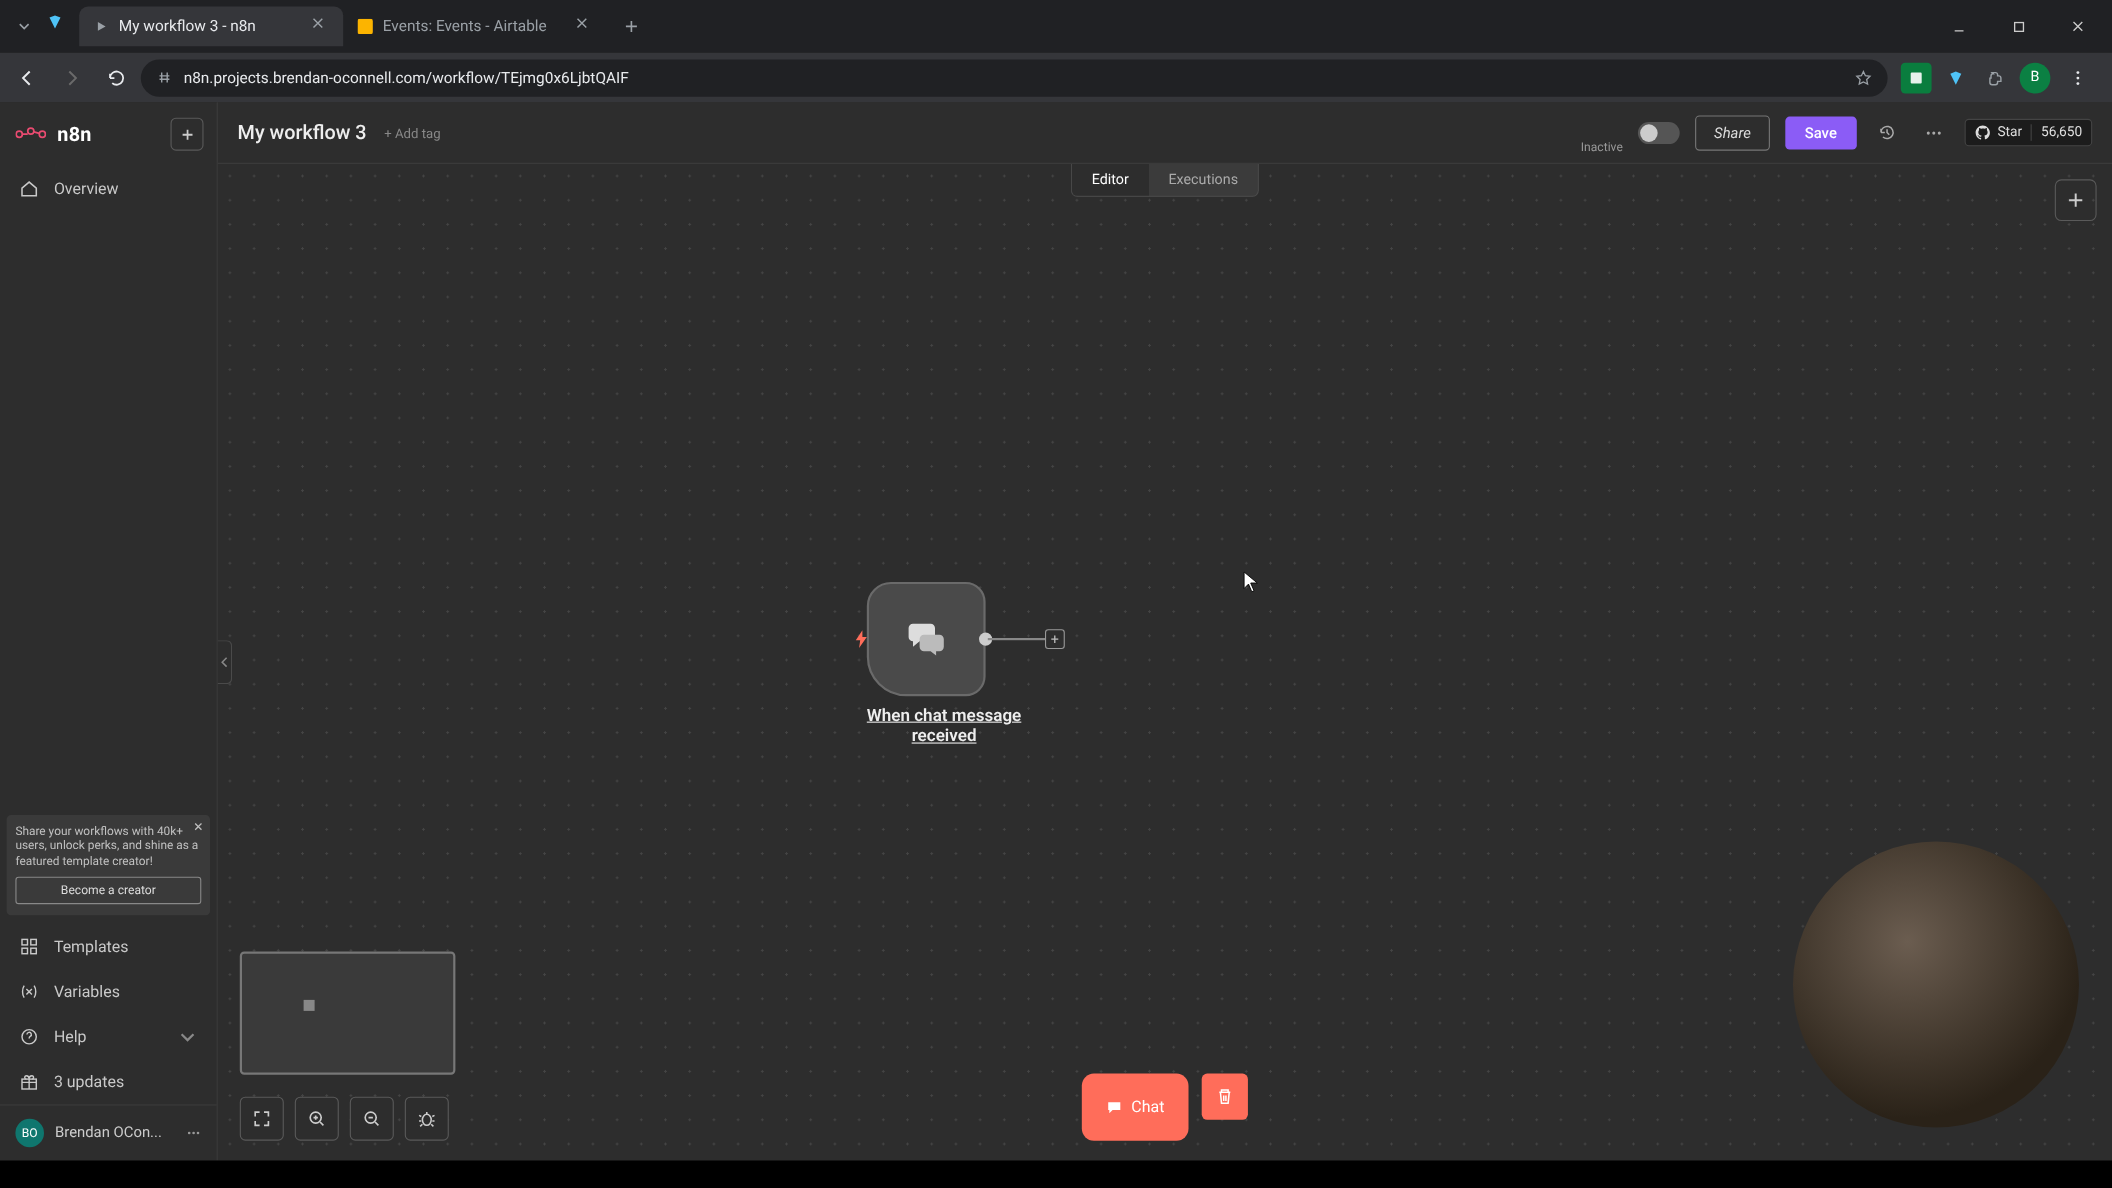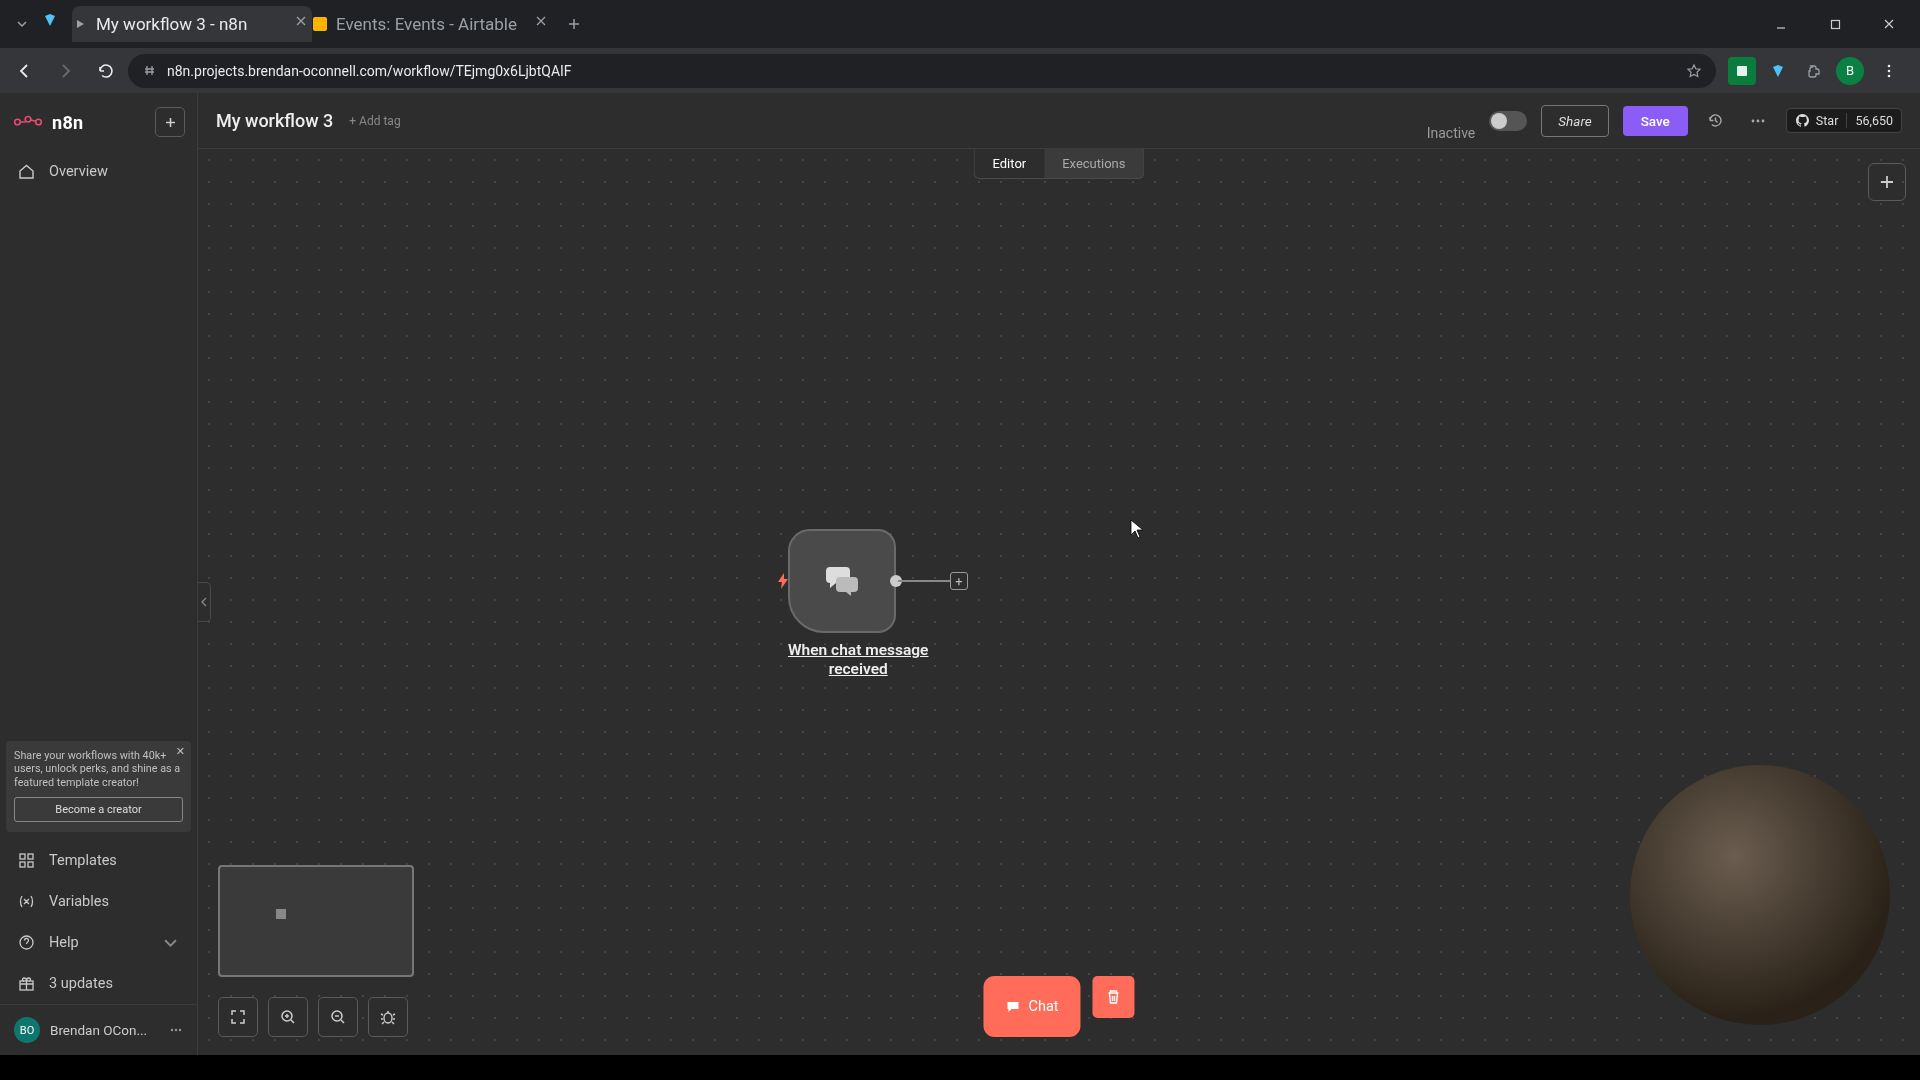--- a/index.html
+++ b/index.html
@@ -3,21 +3,21 @@
 <meta charset="utf-8">
 <style>
 * { margin: 0; padding: 0; box-sizing: border-box; font-family: -apple-system, BlinkMacSystemFont, "Segoe UI", Roboto, sans-serif; }
 body { background: #2d2d2d; color: #ccc; overflow: hidden; width: 1920px; height: 1080px; }
 
 
 .browser-chrome { background: #202124; height: 48px; display: flex; align-items: flex-end; }
 .tab-strip { display: flex; align-items: center; gap: 0; padding-left: 8px; height: 100%; }
 .tab-dropdown { width: 20px; height: 20px; margin: 0 4px; display:flex; align-items:center; justify-content:center; }
 .tab-icon-btn { width: 24px; height: 24px; margin: 0 6px; }
-.browser-tab { display: flex; align-items: center; gap: 8px; padding: 8px 0; background: #35363a; border-radius: 8px 8px 0 0; height: 36px; min-width: 240px; font-size: 17px; color: #e8eaed; }
+.browser-tab { display: flex; align-items: center; gap: 8px; padding: 8px 12px; background: #35363a; border-radius: 8px 8px 0 0; height: 36px; min-width: 240px; font-size: 14px; color: #e8eaed; }
 .browser-tab.inactive { background: transparent; color: #9aa0a6; }
 .browser-tab .favicon { width: 16px; height: 16px; display:flex; align-items:center; justify-content:center; }
 .browser-tab .tab-close { margin-left: auto; width: 16px; height: 16px; }
 .new-tab { width: 28px; height: 28px; display:flex; align-items:center; justify-content:center; margin-left: 8px; }
 .window-controls { margin-left: auto; display: flex; gap: 8px; padding-right: 8px; align-self: flex-start; padding-top: 8px; }
 .window-controls div { width: 46px; height: 32px; display:flex; align-items:center; justify-content:center; color:#ccc; }
 
 .url-bar { background: #35363a; height: 45px; display: flex; align-items: center; padding: 0 8px; gap: 6px; }
 .nav-btn { width: 34px; height: 34px; display:flex; align-items:center; justify-content:center; border-radius: 50%; color:#9aa0a6; }
 .nav-btn.enabled { color:#e8eaed; }
@@ -43,21 +43,21 @@
 .creator-btn { margin-top: 8px; width: 100%; border: 1px solid #888; background: transparent; color: #ddd; font-size: 11px; padding: 5px; border-radius: 3px; }
 
 .side-user { display:flex; align-items:center; gap:10px; padding: 12px 14px; font-size:13.5px; border-top:1px solid #3c3c3c; }
 .side-user .uavatar { width: 26px; height: 26px; border-radius:50%; background:#0f766e; display:flex; align-items:center; justify-content:center; font-size:11px; color:#fff; }
 
 .main { flex: 1; position: relative; display:flex; flex-direction:column; }
 .topbar { height: 56px; display:flex; align-items:center; padding: 0 18px; gap: 16px; border-bottom: 1px solid #3c3c3c; }
 .wf-name { color: #eee; font-size: 18px; font-weight: 500; }
 .add-tag { color: #888; font-size: 12px; }
 .topbar-right { margin-left:auto; display:flex; align-items:center; gap: 14px; }
-.inactive-label { color:#999; font-size:14px;margin-top:25px; }
+.inactive-label { color:#999; font-size:11px;margin-top:25px; }
 .toggle { width: 38px; height: 20px; background: #555; border-radius: 10px; position: relative; }
 .toggle .knob { width:16px; height:16px; background:#ccc; border-radius:50%; position:absolute; top:2px; left:2px; }
 .btn-outline { border:1px solid #777; background:transparent; color:#ddd; padding: 7px 16px; border-radius:4px; font-size:13.5px;font-style:italic; }
 .btn-primary { background:#8b5cf6; color:#fff; border:none; padding: 7px 18px; border-radius:4px; font-size:13.5px; font-weight:500; }
 .icon-btn { width:28px; height:28px; display:flex; align-items:center; justify-content:center; color:#aaa; }
 .star-badge { display:flex; align-items:center; gap:6px; background:#1c1c1c; border:1px solid #444; border-radius:4px; padding: 4px 8px; font-size:12.5px; color:#ddd; }
 .star-badge .count { border-left:1px solid #444; padding-left:8px; margin-left:2px; }
 
 .canvas-wrap { flex:1; position:relative; overflow:hidden; }
 .canvas { position:absolute; inset:0; background:#2d2d2d; background-image: radial-gradient(circle, #444 1px, transparent 1px); background-size: 22px 22px; }

